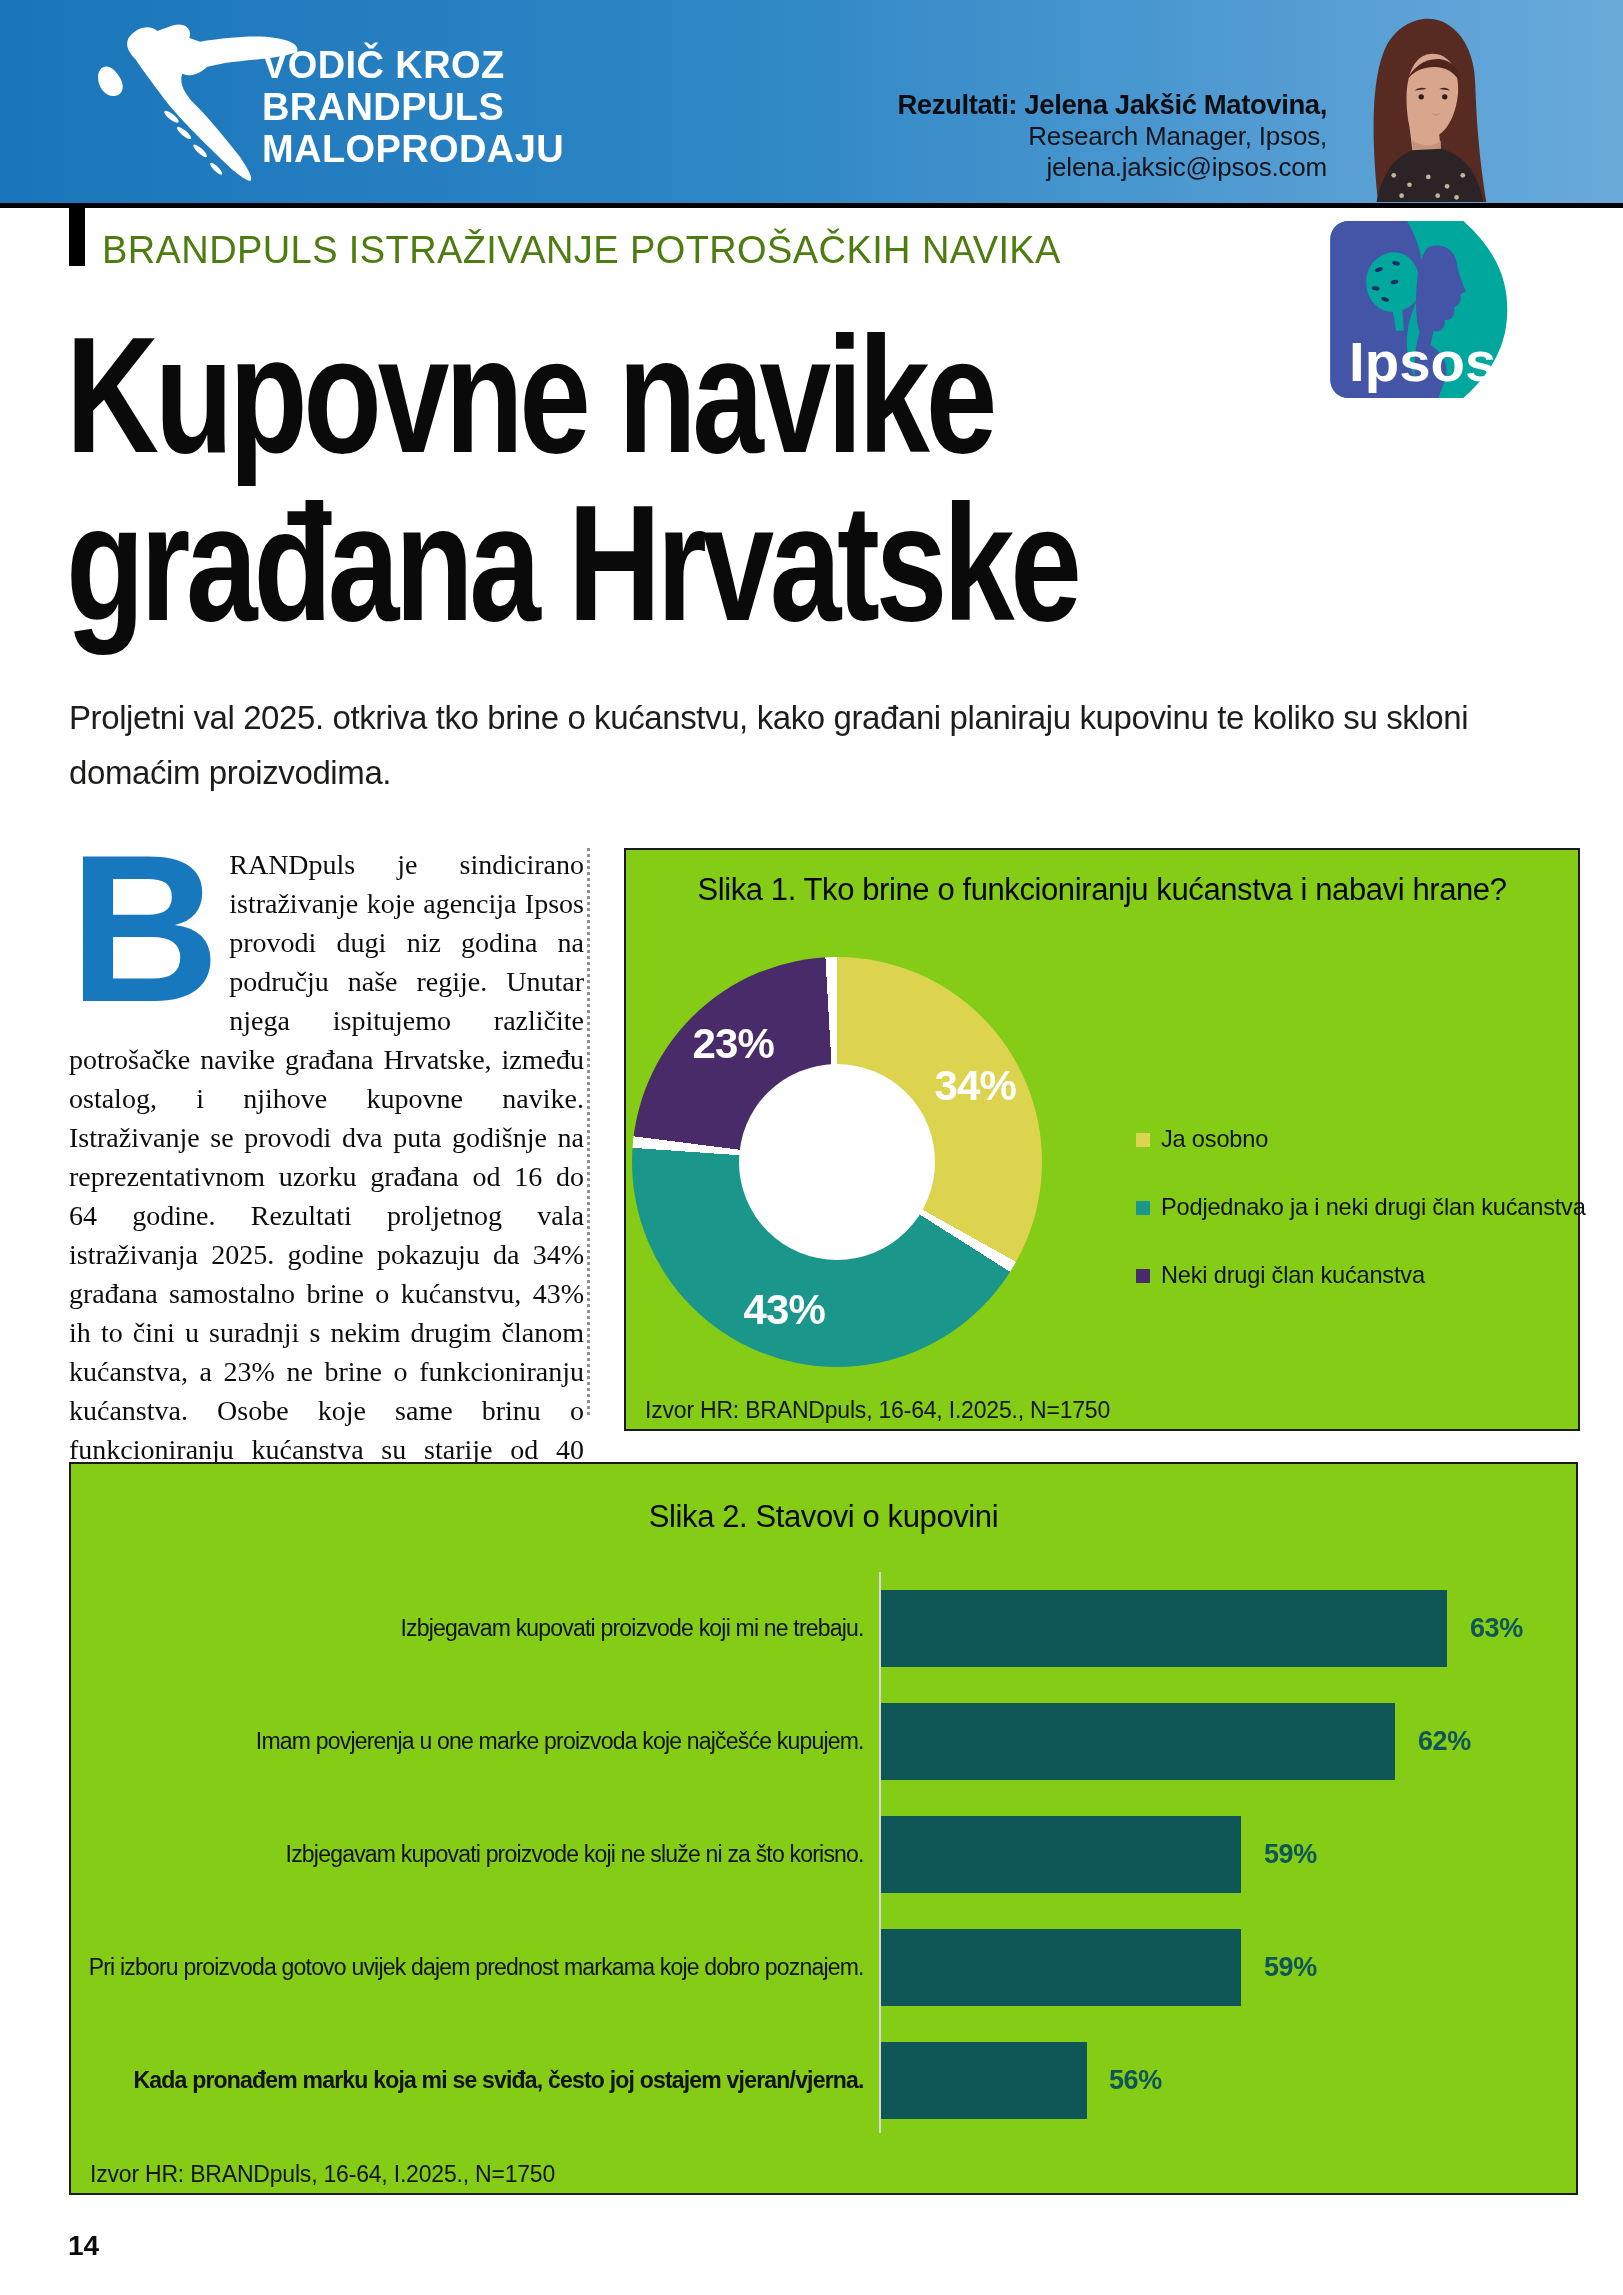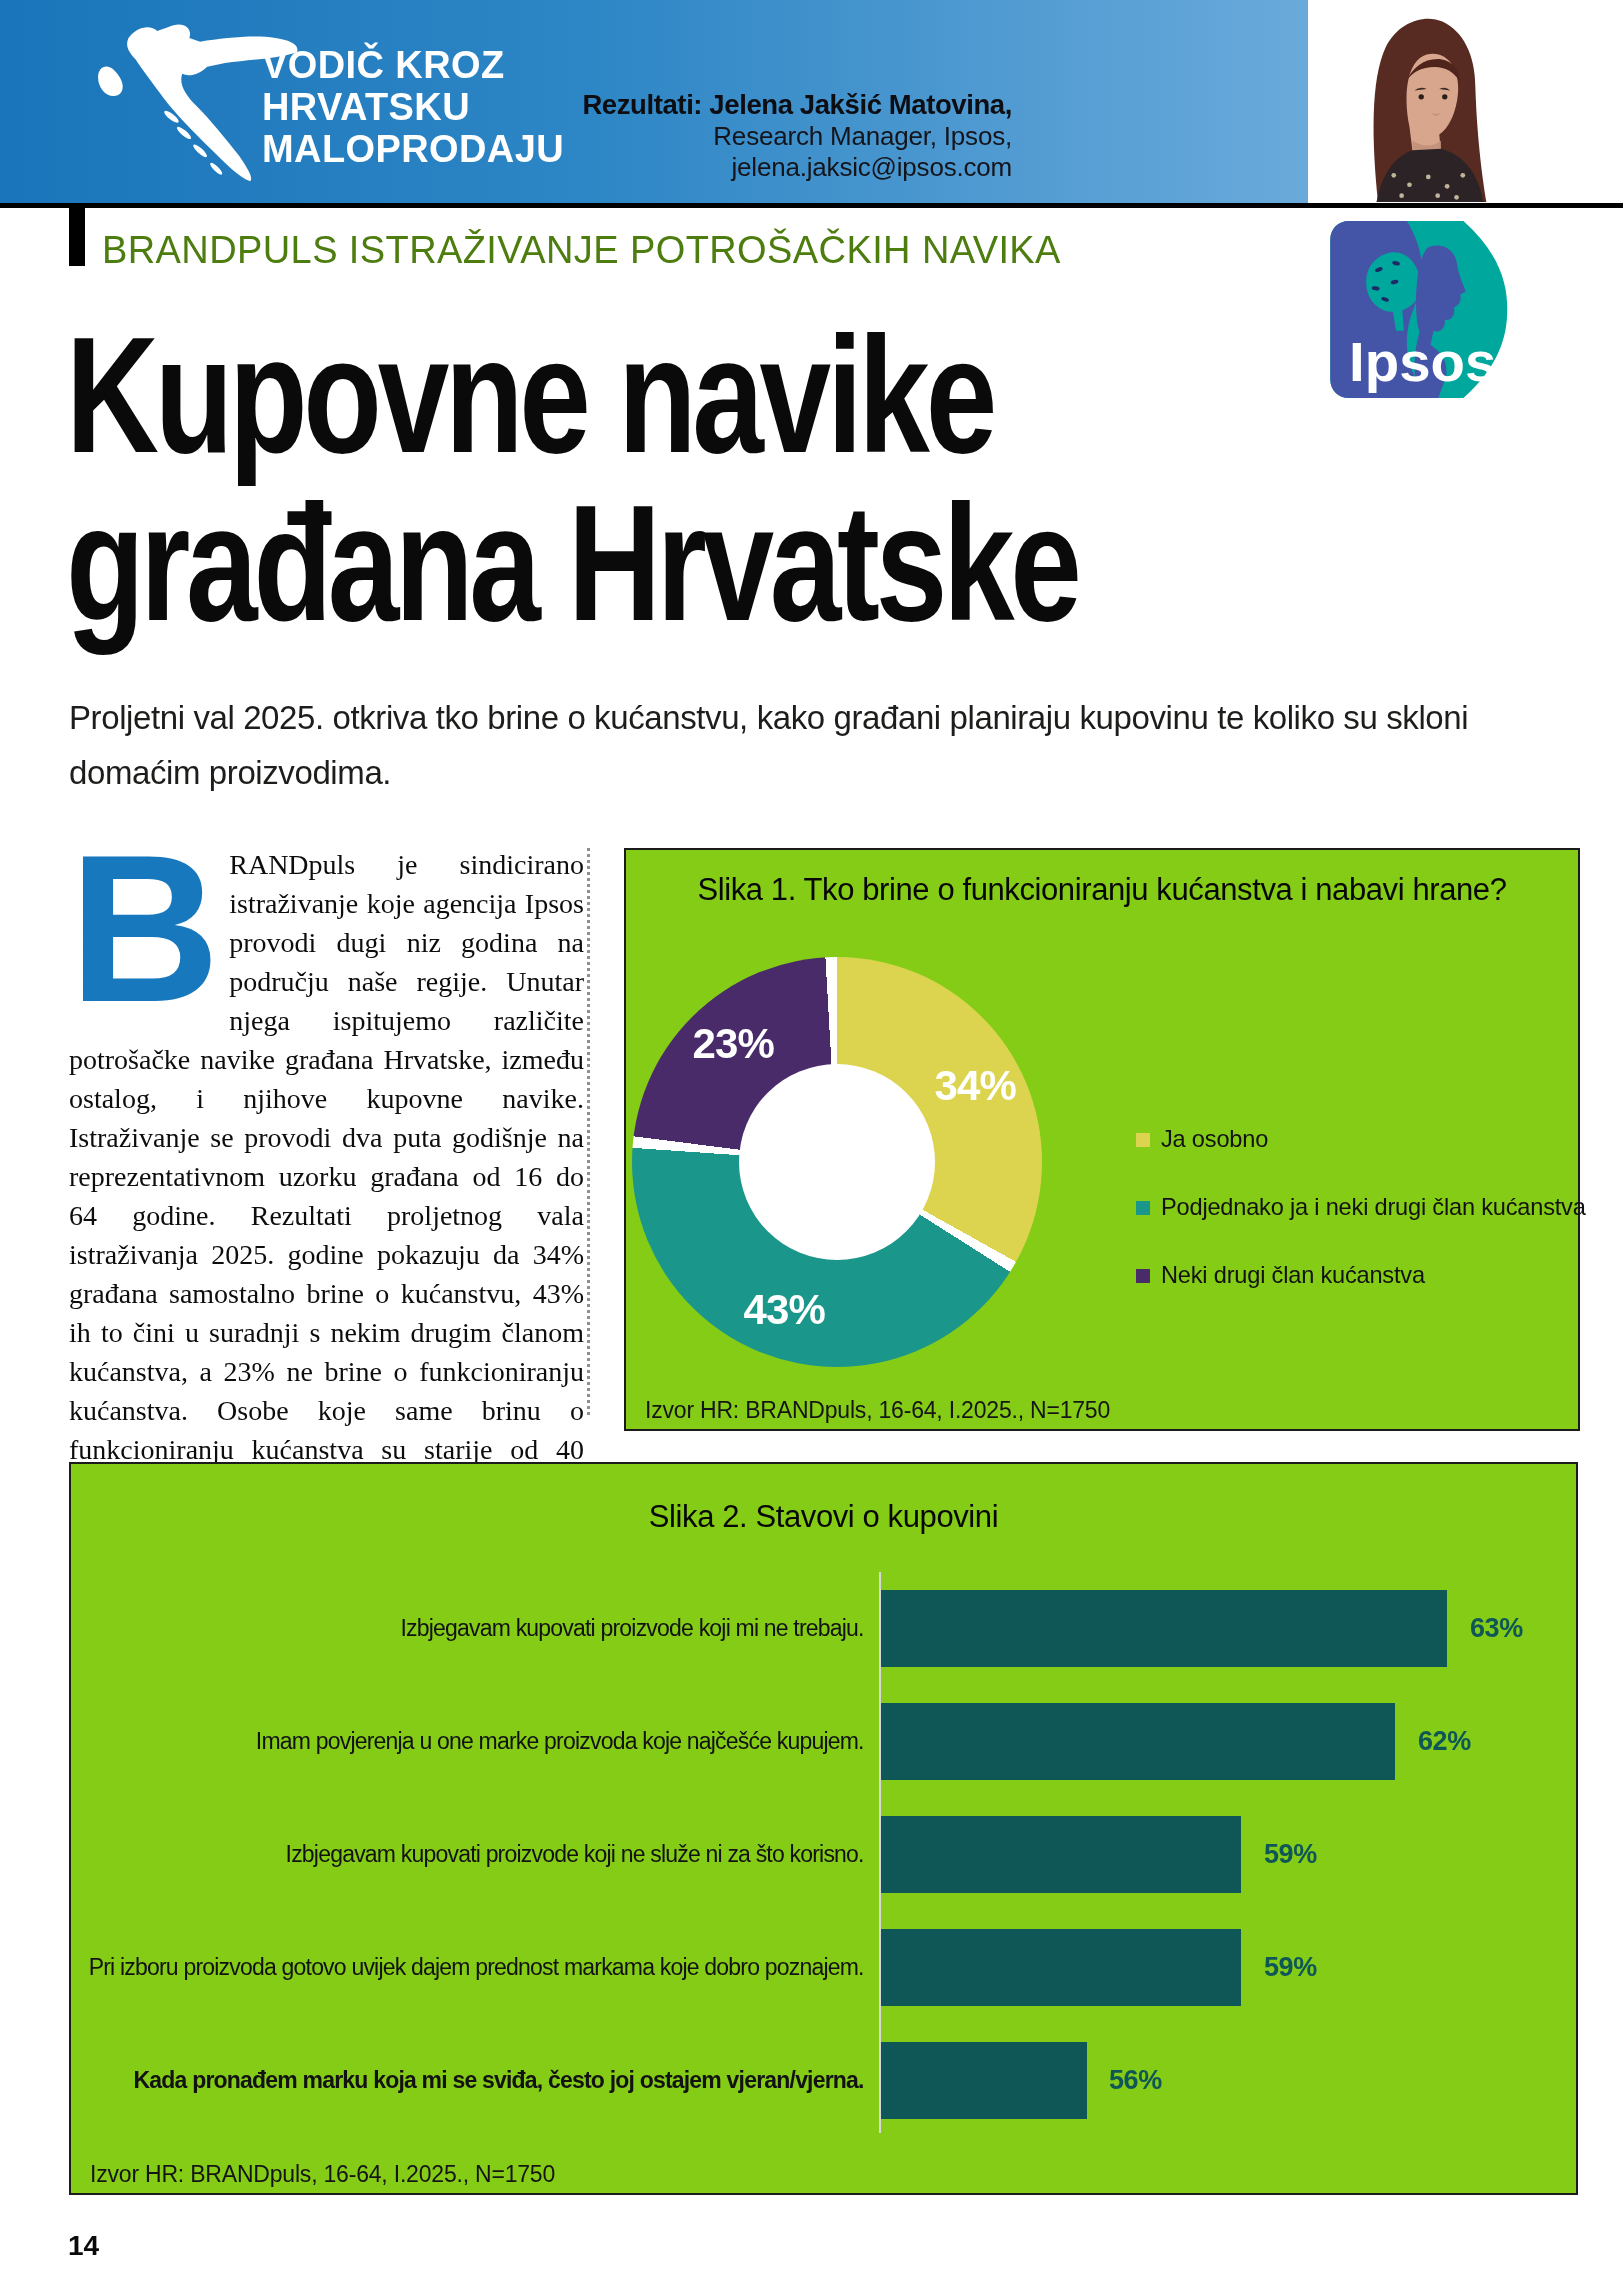--- a/index.html
+++ b/index.html
@@ -1,19 +1,19 @@
 <!DOCTYPE html>
 <html lang="hr" style="font-size:12.6px"><head>
 <meta charset="utf-8">
 <style>
   html,body{margin:0;padding:0;background:#e8e8e8;}
   .page{position:relative;width:1623px;height:2295px;background:#ffffff;overflow:hidden;
         font-family:"Liberation Sans",sans-serif;margin:0 auto;}
   
-  .band{position:absolute;left:0;top:0;width:1308px;height:203px;
+  .band{position:absolute;left:0;top:0;width:1623px;height:203px;
         background:linear-gradient(90deg,#1a75ba 0%,#2d86c5 45%,#6aaadb 100%);}
   .croatia{position:absolute;left:72px;top:12.6px;width:292px;height:179px;}
   .pub-title{position:absolute;left:262px;top:44px;color:#ffffff;font-weight:700;
              font-size:38px;line-height:42px;letter-spacing:0.4px;}
   .pub-title span{display:block;}
   .author{position:absolute;right:296px;top:88px;text-align:right;color:#0d0d12;}
   .author .a-name{font-weight:700;font-size:27.5px;line-height:33px;letter-spacing:-0.4px;}
   .author .a-role,.author .a-email{font-size:26px;line-height:31px;letter-spacing:-0.2px;color:#14141a;}
   .photo{position:absolute;left:1331px;top:9.4px;width:193px;height:193px;}
   .rule{position:absolute;left:0;top:203px;width:1623px;height:4.7px;background:#000;}
@@ -75,21 +75,21 @@
     <svg class="croatia" viewBox="0 0 160 100" aria-hidden="true">
       <path fill="#ffffff" d="M30,14 C34,8 42,6 46,10 L52,8 C60,4 66,8 64,14 L70,16 C84,14 100,12 112,14 C120,15 126,18 124,22 C110,26 96,26 84,28 L74,30 C70,34 64,36 60,34 C58,40 62,46 68,52 C76,60 84,70 92,80 C96,86 100,92 98,94 C92,92 84,84 76,76 C66,66 56,56 50,48 C44,40 38,32 34,26 C30,22 28,18 30,14 Z"></path>
       <path fill="#ffffff" d="M22,32 C18,28 13,30 13,36 C13,42 18,48 24,46 C28,44 28,38 22,32 Z"></path>
       <ellipse fill="#ffffff" cx="54" cy="58" rx="5" ry="1.6" transform="rotate(38 54 58)"></ellipse>
       <ellipse fill="#ffffff" cx="61" cy="67" rx="5" ry="1.5" transform="rotate(40 61 67)"></ellipse>
       <ellipse fill="#ffffff" cx="70" cy="77" rx="5" ry="1.5" transform="rotate(42 70 77)"></ellipse>
       <ellipse fill="#ffffff" cx="79" cy="87" rx="4.5" ry="1.4" transform="rotate(44 79 87)"></ellipse>
     </svg>
     <div class="pub-title">
       <span>VODIČ KROZ</span>
-      <span>HRVATSKU</span>
+      <span>BRANDPULS</span>
       <span>MALOPRODAJU</span>
     </div>
     <div class="author">
       <div class="a-name">Rezultati: Jelena Jakšić Matovina,</div>
       <div class="a-role">Research Manager, Ipsos,</div>
       <div class="a-email">jelena.jaksic@ipsos.com</div>
     </div>
     <svg class="photo" viewBox="0 0 246 246" aria-hidden="true">
       <path fill="#572a22" d="M60,246 C52,170 50,90 70,48 C86,16 120,6 142,16 C168,28 184,58 184,100 C186,160 192,210 198,246 Z"></path>
       <path fill="#d8a68d" d="M100,150 C92,110 96,66 122,58 C148,52 164,76 162,106 C160,132 150,152 138,160 L140,180 L104,182 Z"></path>

